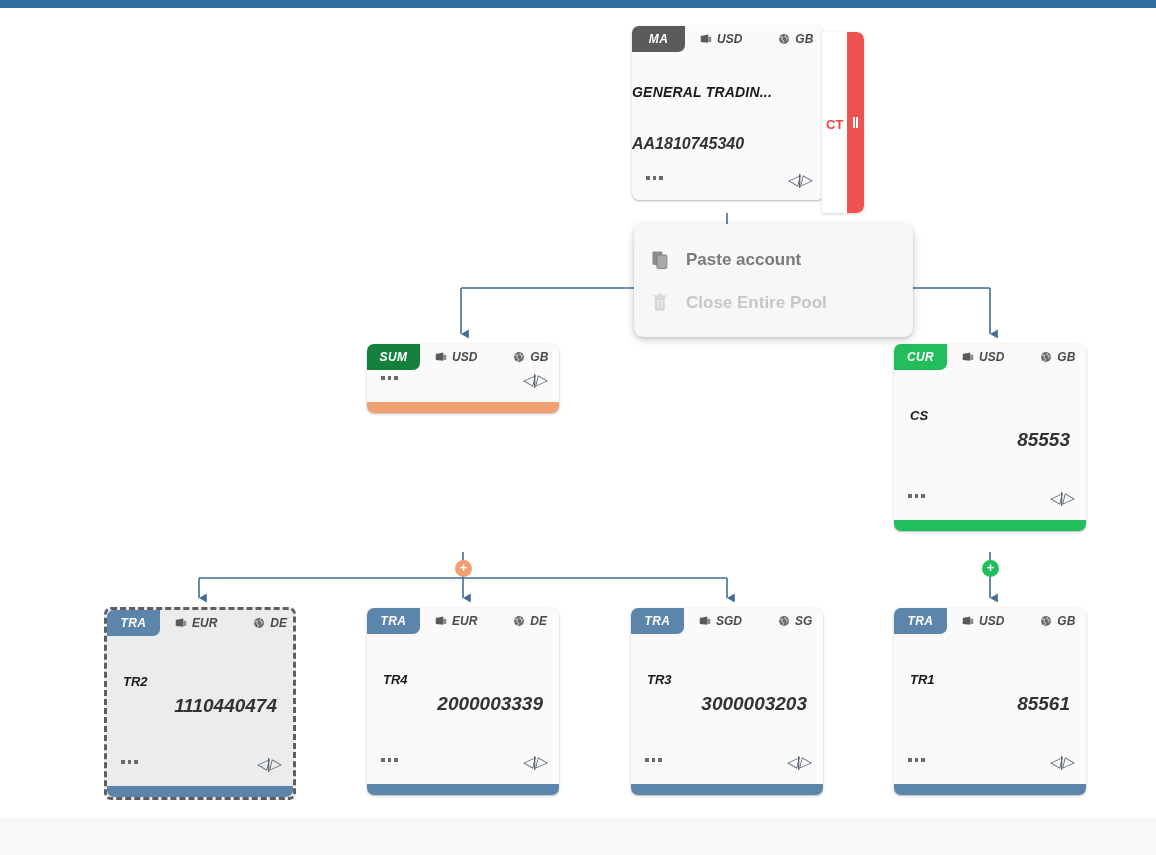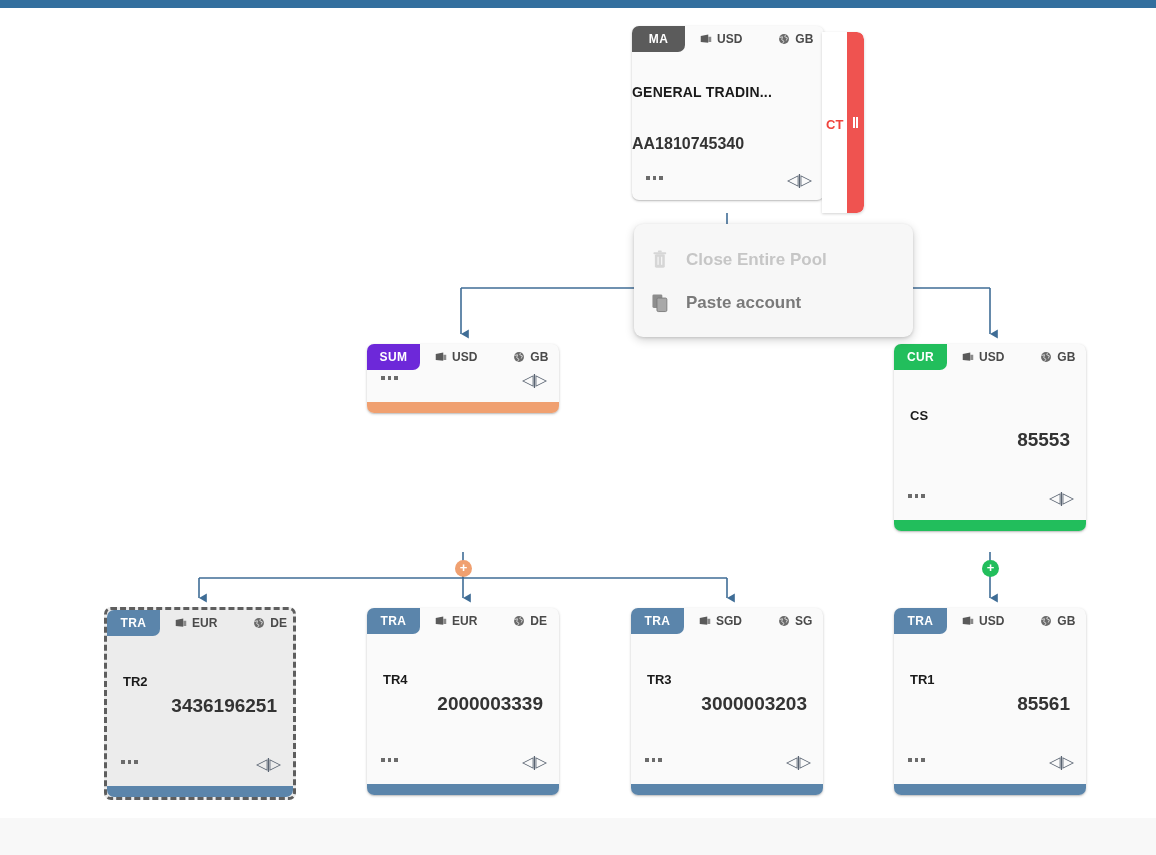--- a/index.html
+++ b/index.html
@@ -52,20 +52,21 @@
     pointer-events: none;
   }
 
   
   .card {
     position: absolute;
     width: 192px;
     background: #fafafa;
     border-radius: 7px;
     box-shadow: 0 1px 3px rgba(0,0,0,0.20), 0 1px 1px rgba(0,0,0,0.10);
+    font-style: italic;
   }
   .card.selected {
     background: #ececec;
     border: 3px dashed #5e5e5e;
     box-shadow: none;
   }
 
   .card-header {
     position: relative;
     height: 26px;
@@ -80,21 +81,21 @@
     border-radius: 7px 0 7px 0;
     color: #ffffff;
     font-size: 12px;
     font-weight: bold;
     letter-spacing: 0.4px;
     display: flex;
     align-items: center;
     justify-content: center;
   }
   .tag.ma  { background: #5b5b5b; }
-  .tag.sum { background: #6d28d9; }
+  .tag.sum { background: #15803d; }
   .tag.cur { background: #22be5c; }
   .tag.tra { background: #5b85ab; }
 
   .meta {
     display: flex;
     align-items: center;
     gap: 5px;
     font-size: 12px;
     font-weight: bold;
     color: #4a4a4a;
@@ -441,21 +442,21 @@
           <circle cx="8" cy="8" r="6.6" fill="#6a6a6a"></circle>
           <path d="M2 6 L6 5 L5 9 L8 11 L6 14" stroke="#e8e8e8" stroke-width="1.1" fill="none"></path>
           <path d="M10 2.4 L9 5 L12.5 6.5 L11 10" stroke="#e8e8e8" stroke-width="1.1" fill="none"></path>
         </svg>
       </span>
       <span>DE</span>
     </div>
   </div>
   <div class="card-body">
     <div class="acct-label">TR2</div>
-    <div class="acct-number">3436196251</div>
+    <div class="acct-number">1110440474</div>
   </div>
   <div class="card-footer">
     <div class="dots">
       <i></i>
         <i></i>
         <i></i>
     </div>
     <div class="expander">◁|▷</div>
   </div>
   <div class="card-bottom-bar bar-tra"></div>
@@ -569,34 +570,34 @@
       <i></i>
         <i></i>
         <i></i>
     </div>
     <div class="expander">◁|▷</div>
   </div>
   <div class="card-bottom-bar bar-tra"></div>
 </div>
 
 <div class="context-menu">
+  <div class="menu-item">
+    <span class="menu-icon">
+      <svg viewBox="0 0 20 22" width="18" height="20">
+        <rect x="0.5" y="1.5" width="11" height="15" rx="1.5" fill="#8d8d8d"></rect>
+        <rect x="5.5" y="5.5" width="11" height="15" rx="1.5" fill="#a8a8a8" stroke="#7b7b7b" stroke-width="1"></rect>
+      </svg>
+    </span>
+    <span>Paste account</span>
+  </div>
   <div class="menu-item disabled">
     <span class="menu-icon">
       <svg viewBox="0 0 20 22" width="18" height="20">
         <rect x="3.2" y="4.5" width="11" height="15" rx="1.6" fill="#d6d6d6"></rect>
         <rect x="1.6" y="2.3" width="14.2" height="2.3" rx="1" fill="#d6d6d6"></rect>
         <rect x="6.6" y="0.4" width="4.2" height="2.2" rx="0.8" fill="#d6d6d6"></rect>
         <rect x="6.1" y="7.4" width="1.3" height="9" fill="#f7f7f7"></rect>
         <rect x="10.1" y="7.4" width="1.3" height="9" fill="#f7f7f7"></rect>
       </svg>
     </span>
     <span>Close Entire Pool</span>
   </div>
-  <div class="menu-item">
-    <span class="menu-icon">
-      <svg viewBox="0 0 20 22" width="18" height="20">
-        <rect x="0.5" y="1.5" width="11" height="15" rx="1.5" fill="#8d8d8d"></rect>
-        <rect x="5.5" y="5.5" width="11" height="15" rx="1.5" fill="#a8a8a8" stroke="#7b7b7b" stroke-width="1"></rect>
-      </svg>
-    </span>
-    <span>Paste account</span>
-  </div>
 </div>
 
 </body></html>

